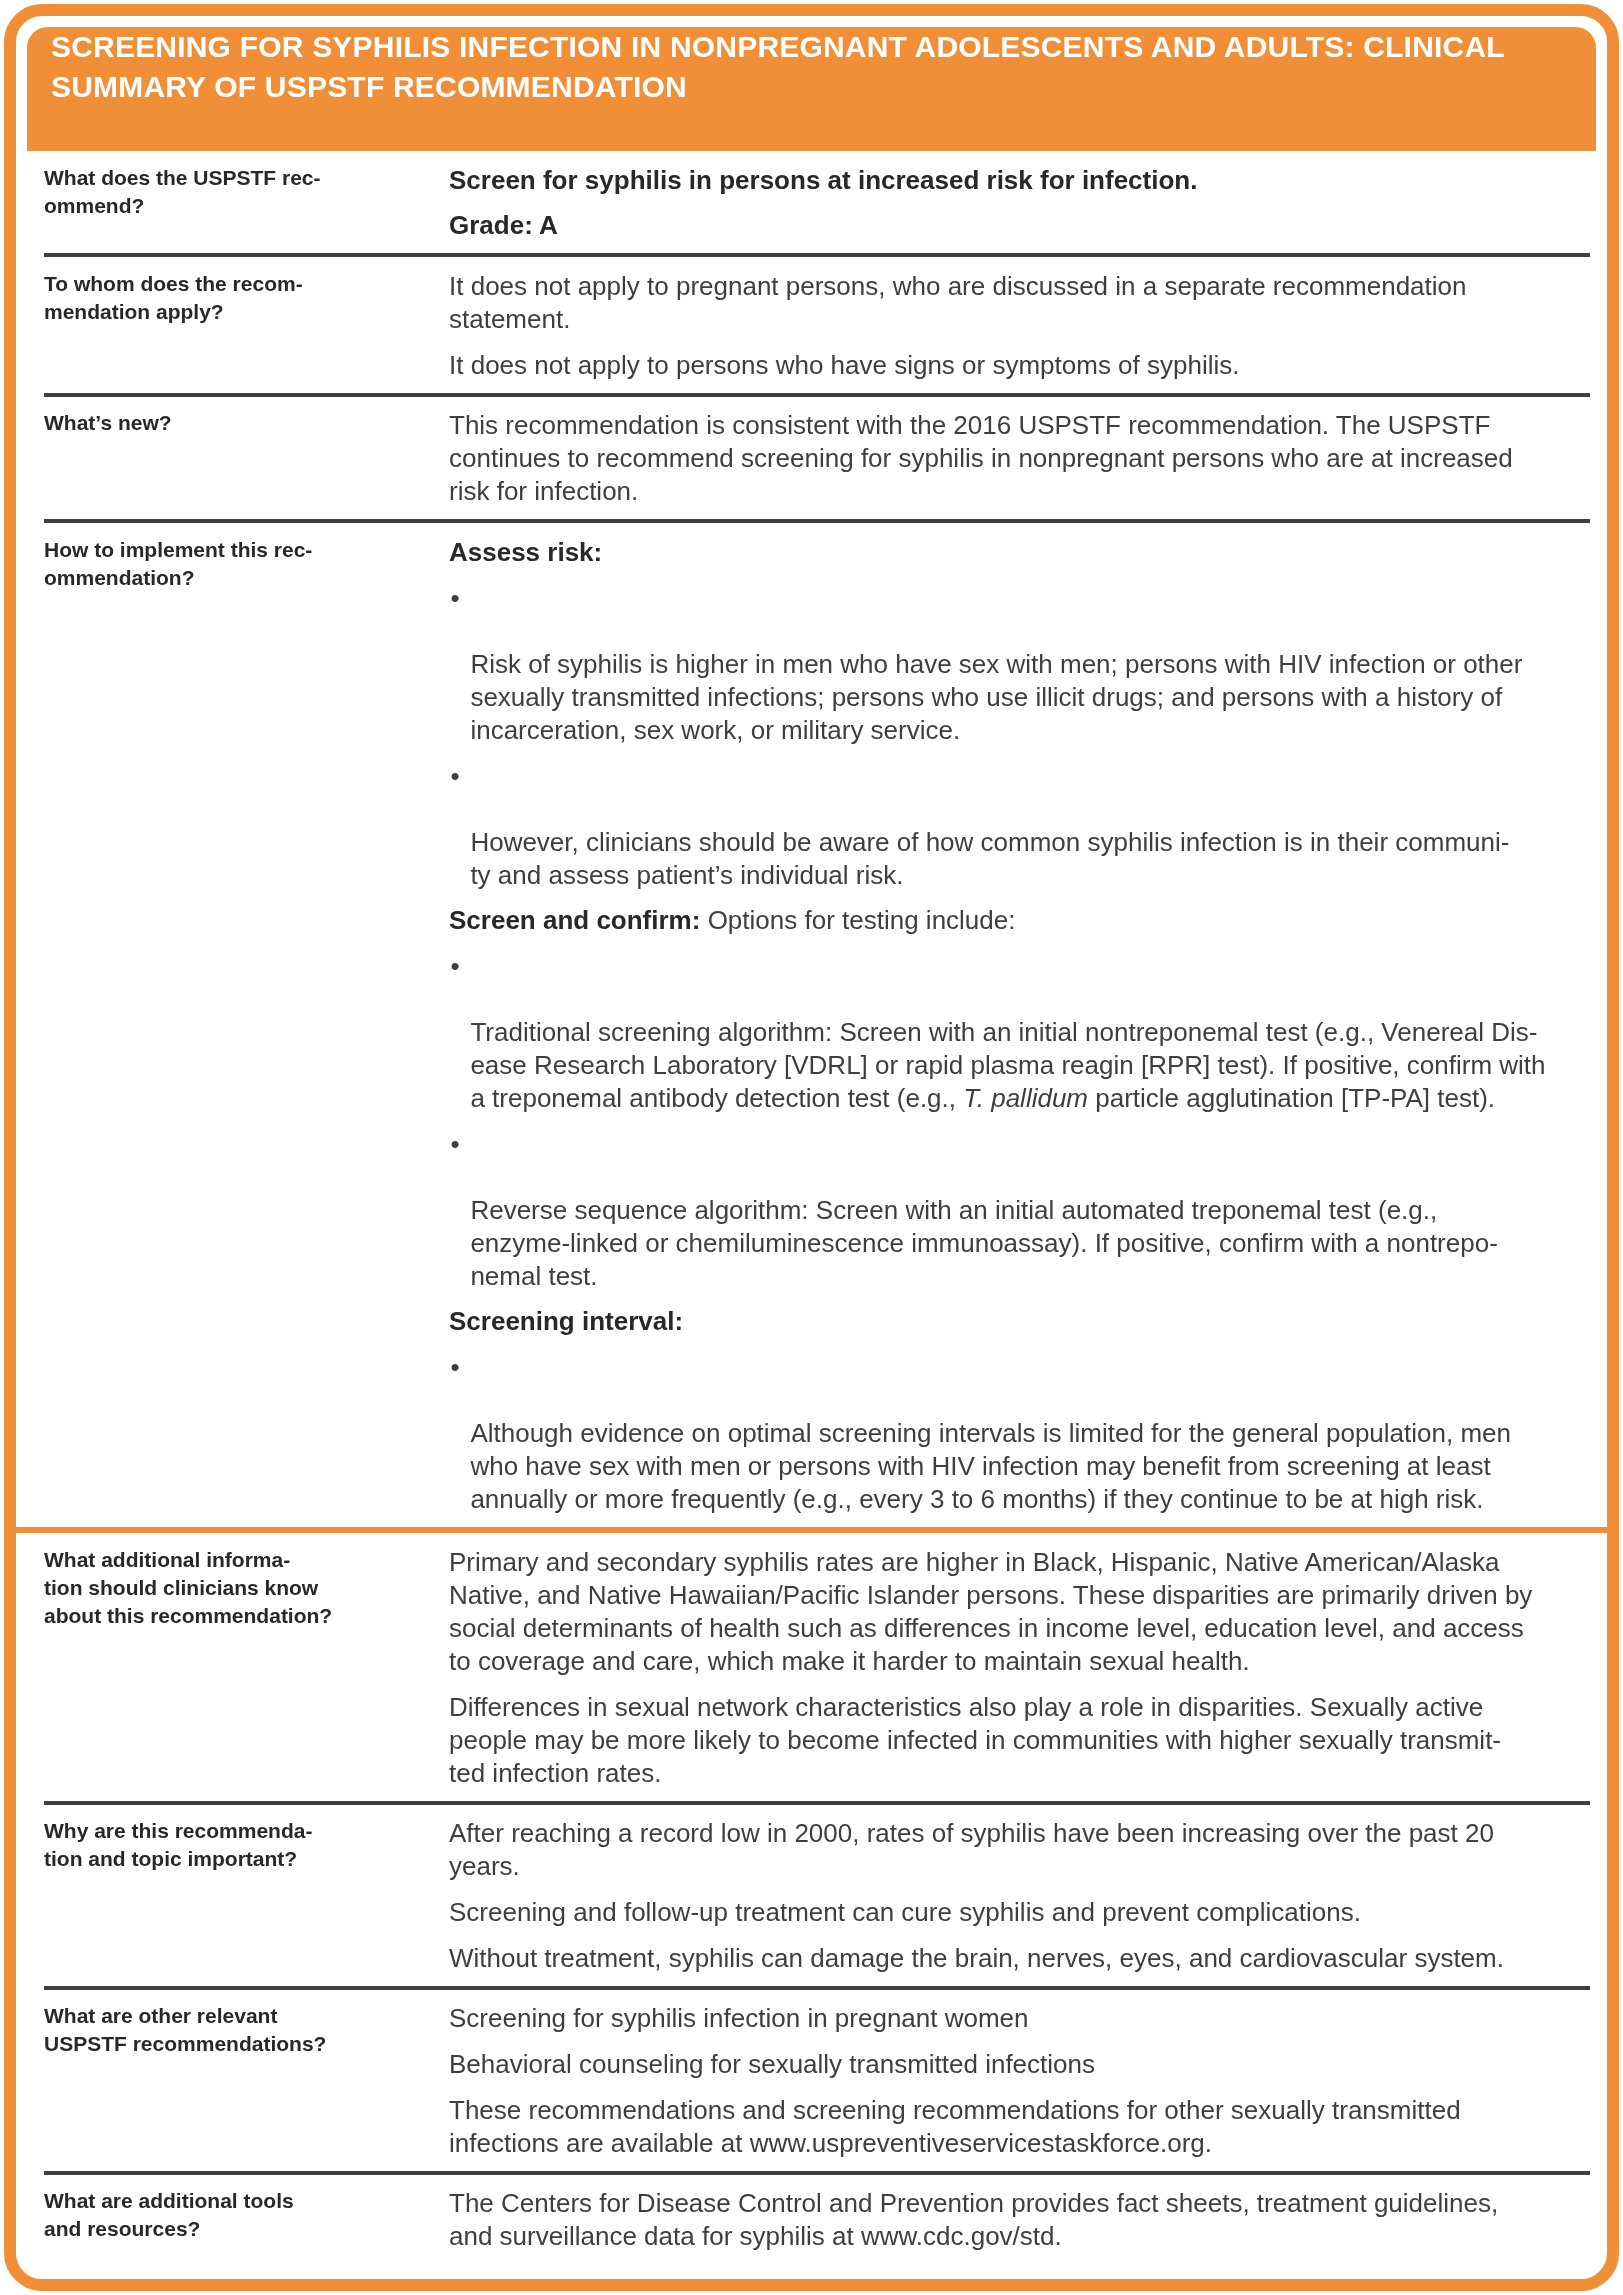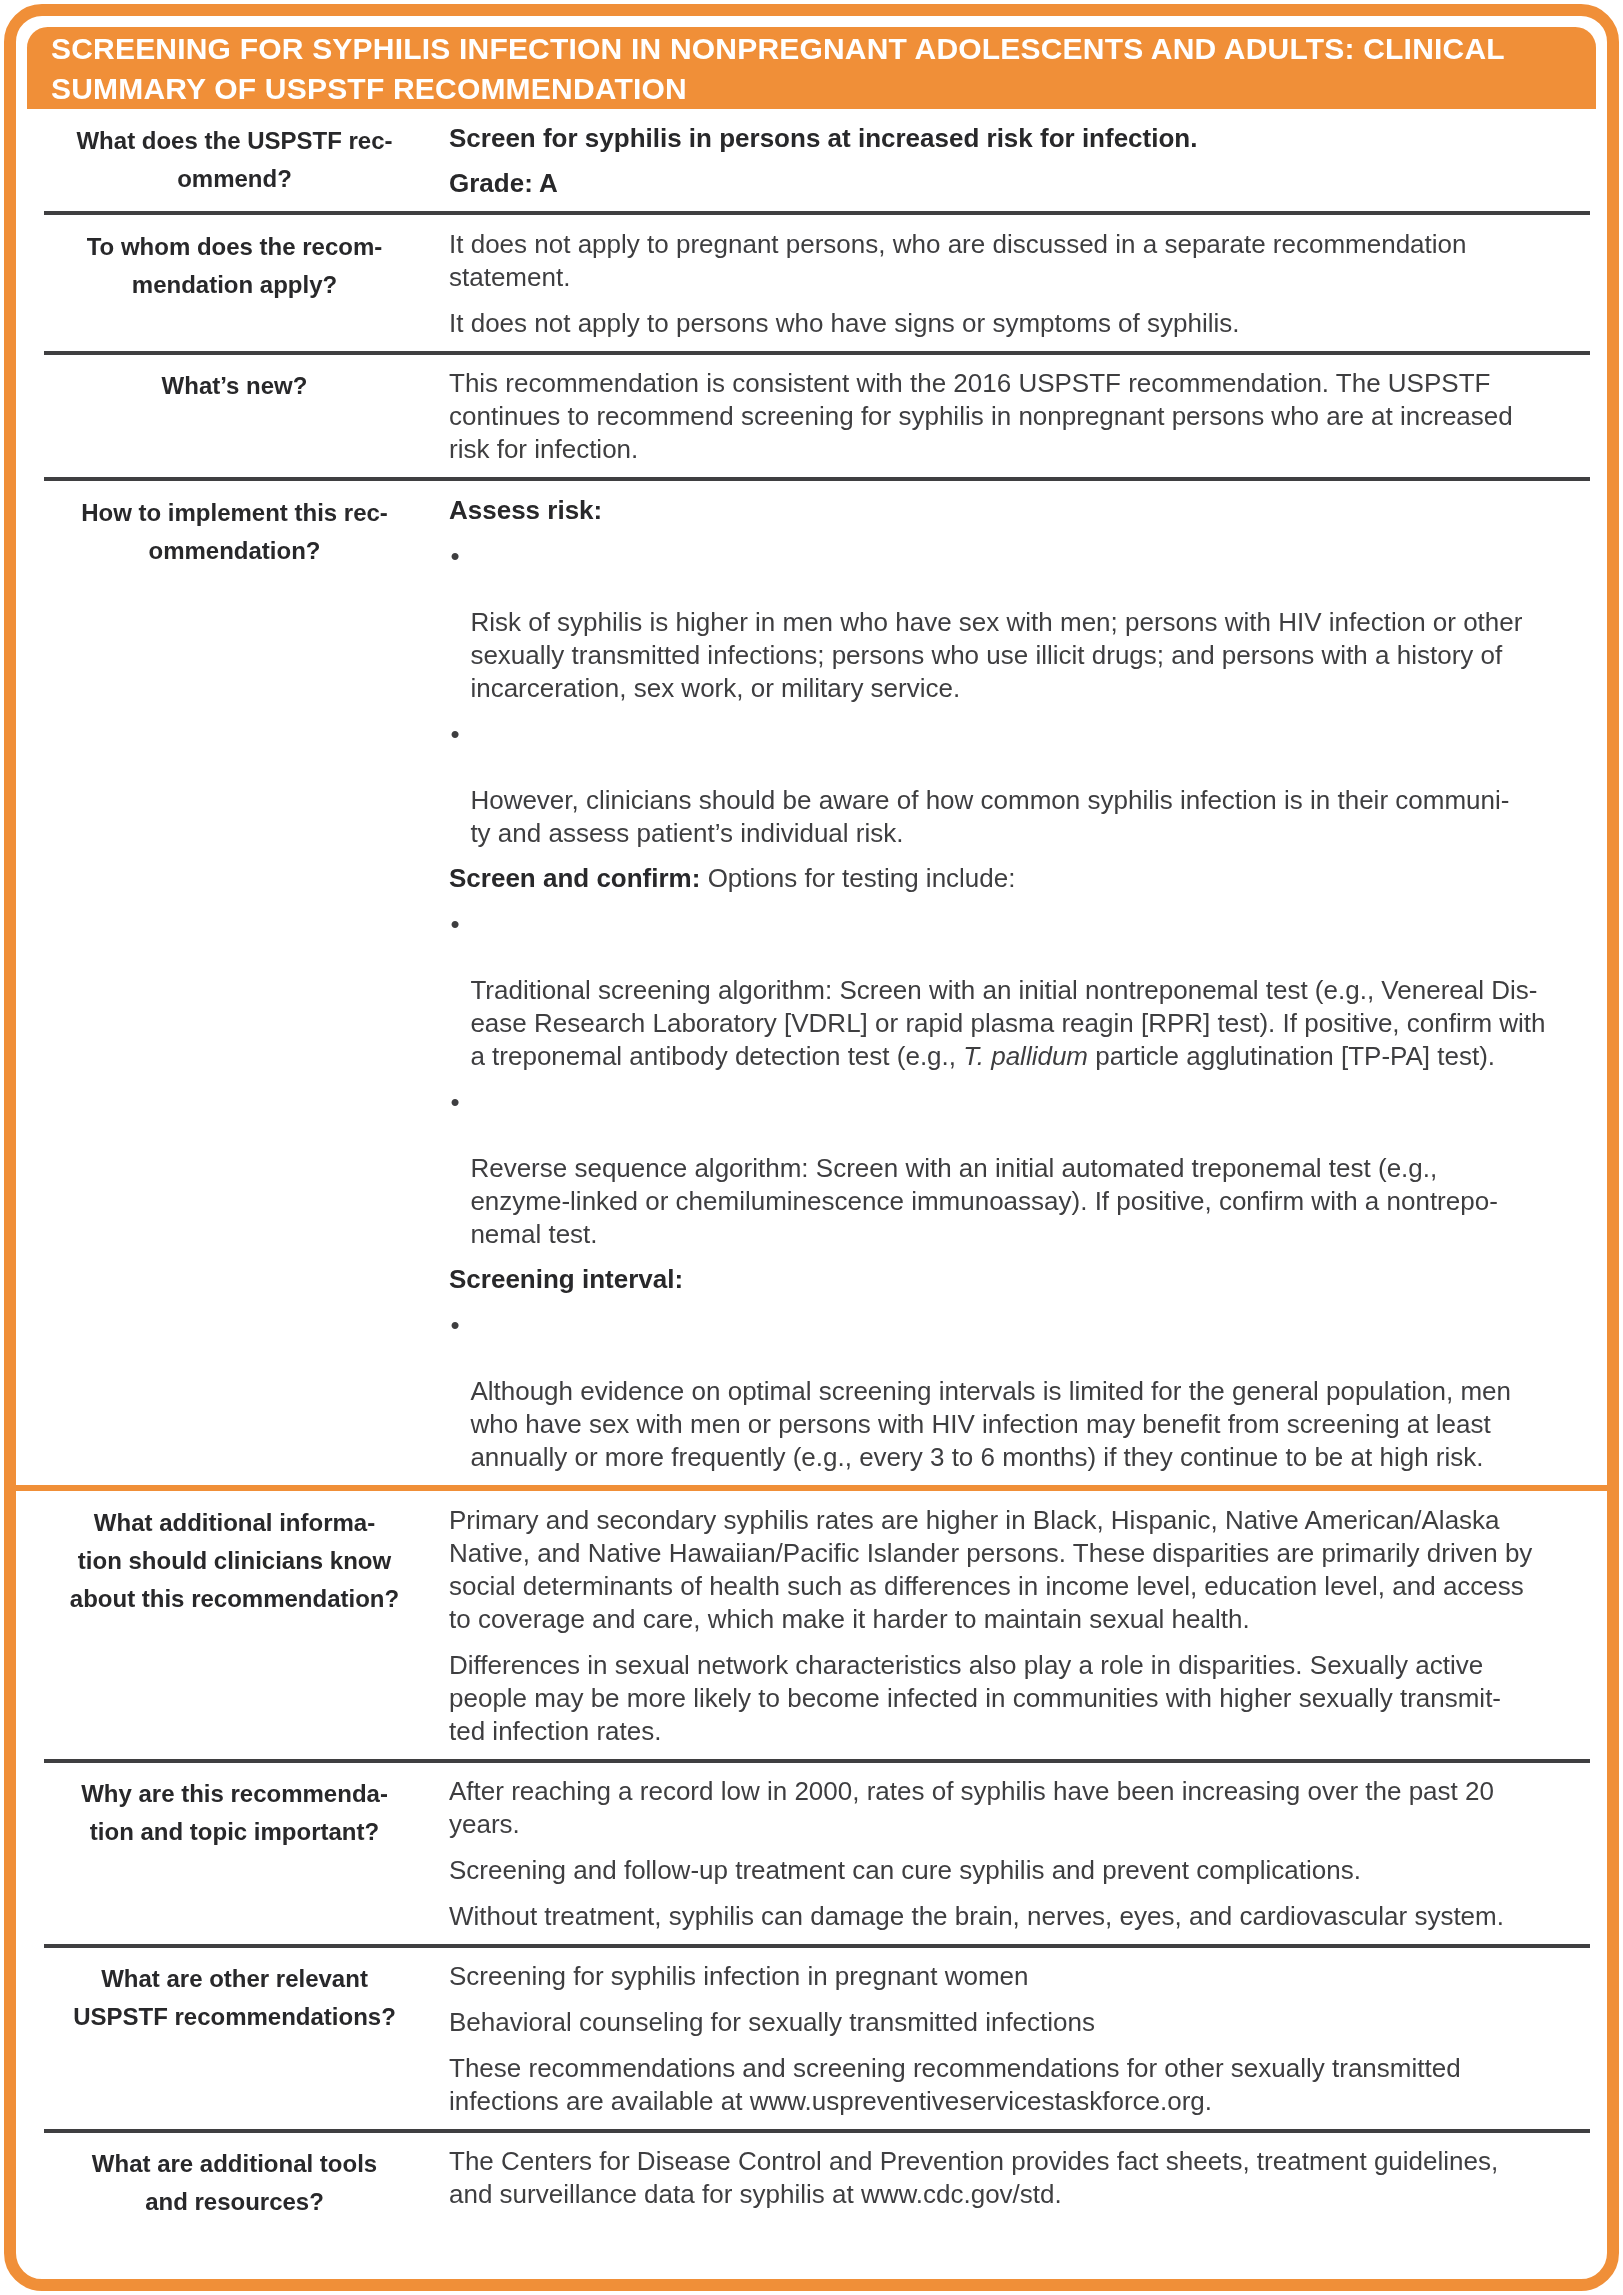--- a/index.html
+++ b/index.html
@@ -21,49 +21,48 @@
   .frame{
     position:absolute;
     left:4px;top:4px;right:4px;bottom:4px;
     border:12px solid var(--accent);
     border-radius:38px;
     pointer-events:none;
     z-index:5;
   }
   .header{
     margin:27px 27px 0 27px;
-    height:82px;
+    height:124px;
     background:var(--accent);
     border-radius:20.6px 20.6px 0 0;
     display:flex;
-    align-items:flex-end;
+    align-items:flex-start;
   }
   .header h1{
     padding:0 24px;
     color:#ffffff;
     font-size:30px;
     line-height:40px;
     font-weight:bold;
     letter-spacing:0.2px;
     white-space:pre-line;
   }
   .table{width:1623px;}
   .row{
     display:grid;
     grid-template-columns:405px 1fr;
     padding:12.7px 33px 11px 44px;
   }
   .q{
     font-weight:bold;
-    font-size:24px;
-    line-height:38px;
+    font-size:21px;
+    line-height:28px;
     color:var(--q-color);
     white-space:pre-line;
     padding-right:24px;
-    text-align:center;
   }
   .a{
     font-size:26px;
     line-height:33px;
     color:var(--a-color);
   }
   .blk{
     margin:0 0 12.7px 0;
     white-space:pre-line;
   }

